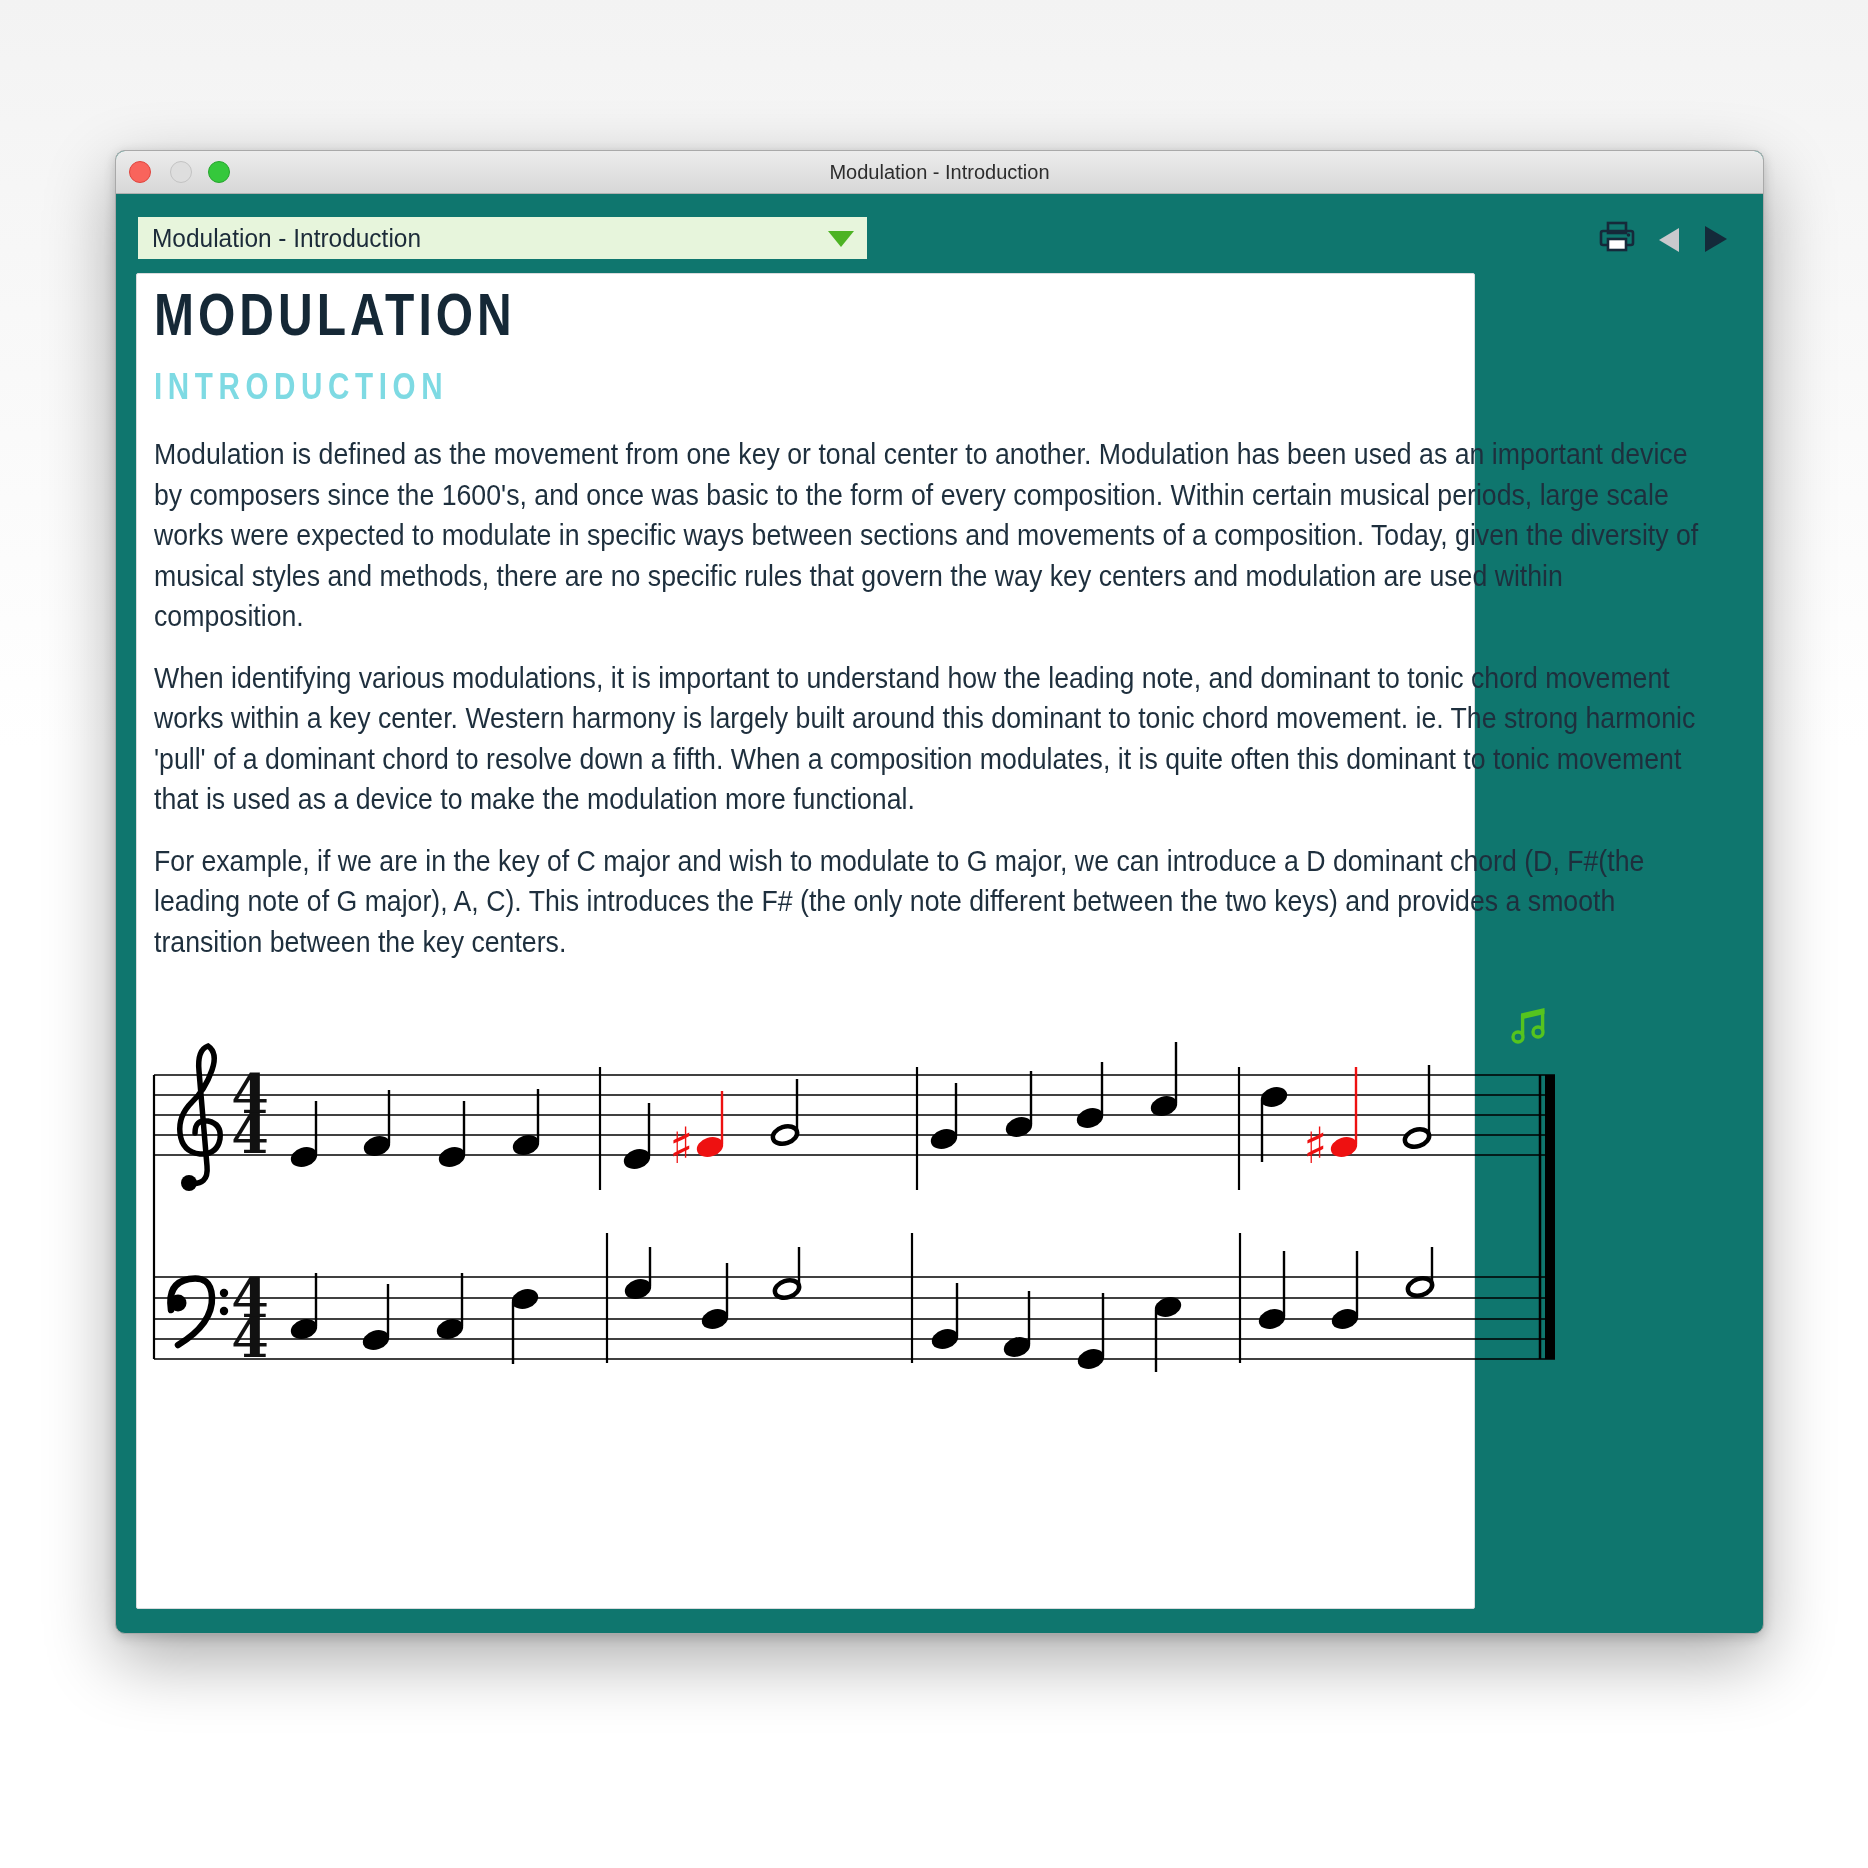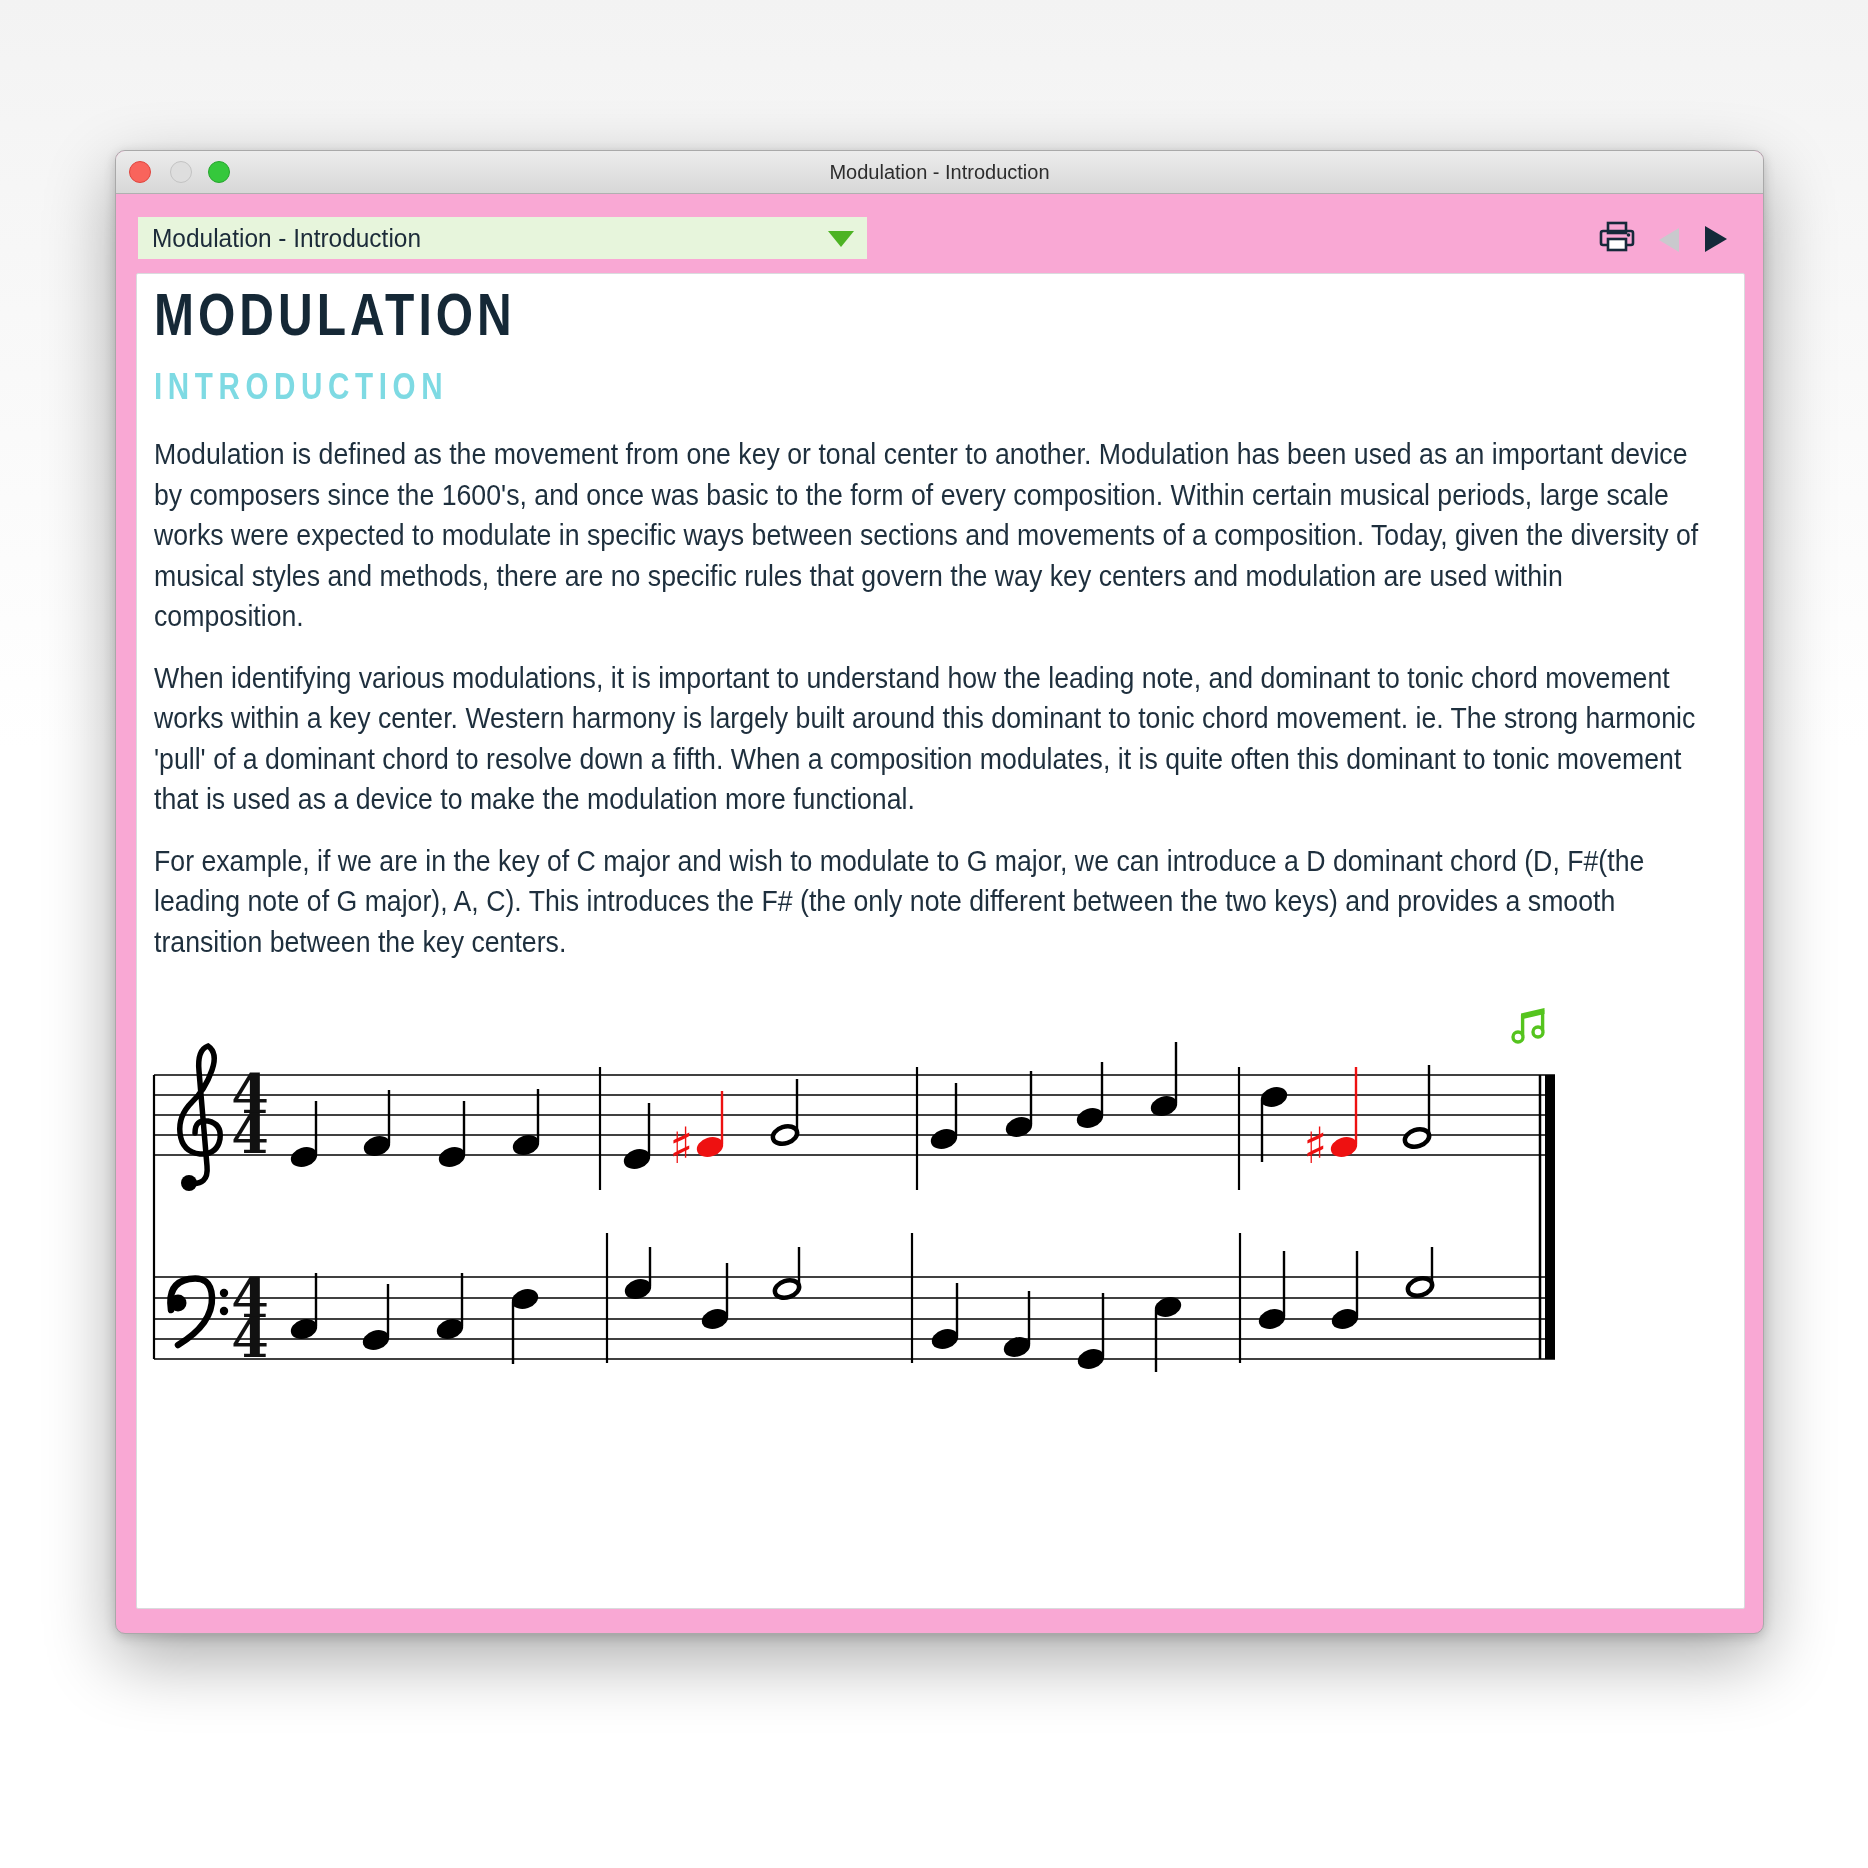--- a/index.html
+++ b/index.html
@@ -1,20 +1,20 @@
 <!DOCTYPE html>
 <html><head>
 <meta charset="utf-8">
 <style>
   html,body{margin:0;padding:0;}
   body{width:1868px;height:1868px;background:linear-gradient(#f3f3f3,#ffffff 40%);
        font-family:"Liberation Sans",sans-serif;position:relative;overflow:hidden;}
   
   .window{position:absolute;left:115px;top:150px;width:1647px;height:1482px;
-          background:#f9a8d4;border:1px solid #a9a9a9;border-radius:10px;
+          background:#0f766e;border:1px solid #a9a9a9;border-radius:10px;
           box-shadow:0 25px 70px rgba(0,0,0,.33),0 3px 12px rgba(0,0,0,.18);}
   .titlebar{position:absolute;left:0;top:0;right:0;height:42px;
             background:linear-gradient(#ececec,#d7d7d7);
             border-bottom:1px solid #b0b0b0;border-radius:9px 9px 0 0;}
   .titlebar .title{position:absolute;left:0;right:0;top:0;height:42px;line-height:42px;
             text-align:center;font-size:20px;color:#2d2d2d;}
   .light{position:absolute;top:10px;width:22px;height:22px;border-radius:50%;box-sizing:border-box;}
   .light.red{left:13px;background:#f9645c;border:1px solid #e0453e;}
   .light.gray{left:54px;background:#dedede;border:1px solid #c3c3c3;}
   .light.green{left:92px;background:#35c83c;border:1px solid #27a62e;}
@@ -26,21 +26,21 @@
   .dd-tri{position:absolute;right:13px;top:14px;width:0;height:0;
           border-left:13px solid transparent;border-right:13px solid transparent;
           border-top:16px solid #4db324;}
   .tool-print{position:absolute;left:1482px;top:70px;width:38px;height:32px;cursor:pointer;}
   .arrow{position:absolute;width:0;height:0;cursor:pointer;}
   .arrow.prev{left:1543px;top:77px;border-top:12px solid transparent;border-bottom:12px solid transparent;
           border-right:20px solid #c9c9cd;}
   .arrow.next{left:1589px;top:75px;border-top:13px solid transparent;border-bottom:13px solid transparent;
           border-left:22px solid #142a3a;}
   
-  .panel{position:absolute;left:20px;top:122px;width:1609px;height:1336px;background:#fff;
+  .panel{position:absolute;left:20px;top:122px;width:1339px;height:1336px;background:#fff;
          border:1px solid #d9dbdd;border-radius:2px;box-sizing:border-box;}
   .h1{position:absolute;left:17px;top:6px;font-size:60px;font-weight:bold;color:#152836;
       letter-spacing:5px;transform:scaleX(.80);transform-origin:left top;white-space:nowrap;}
   .h2{position:absolute;left:17px;top:92px;font-size:37px;font-weight:bold;color:#7edae3;
       letter-spacing:7px;transform:scaleX(.80);transform-origin:left top;white-space:nowrap;}
   .bodytext{position:absolute;left:17px;top:160px;width:1700px;transform:scaleX(.92);
       transform-origin:left top;color:#1e2f3d;font-size:29px;line-height:40.5px;}
   .bodytext p{margin:0 0 21px 0;}
   .score{position:absolute;left:5px;top:763px;width:1430px;height:350px;}
   .audio-icon{position:absolute;left:1374px;top:732px;width:38px;height:42px;cursor:pointer;}

